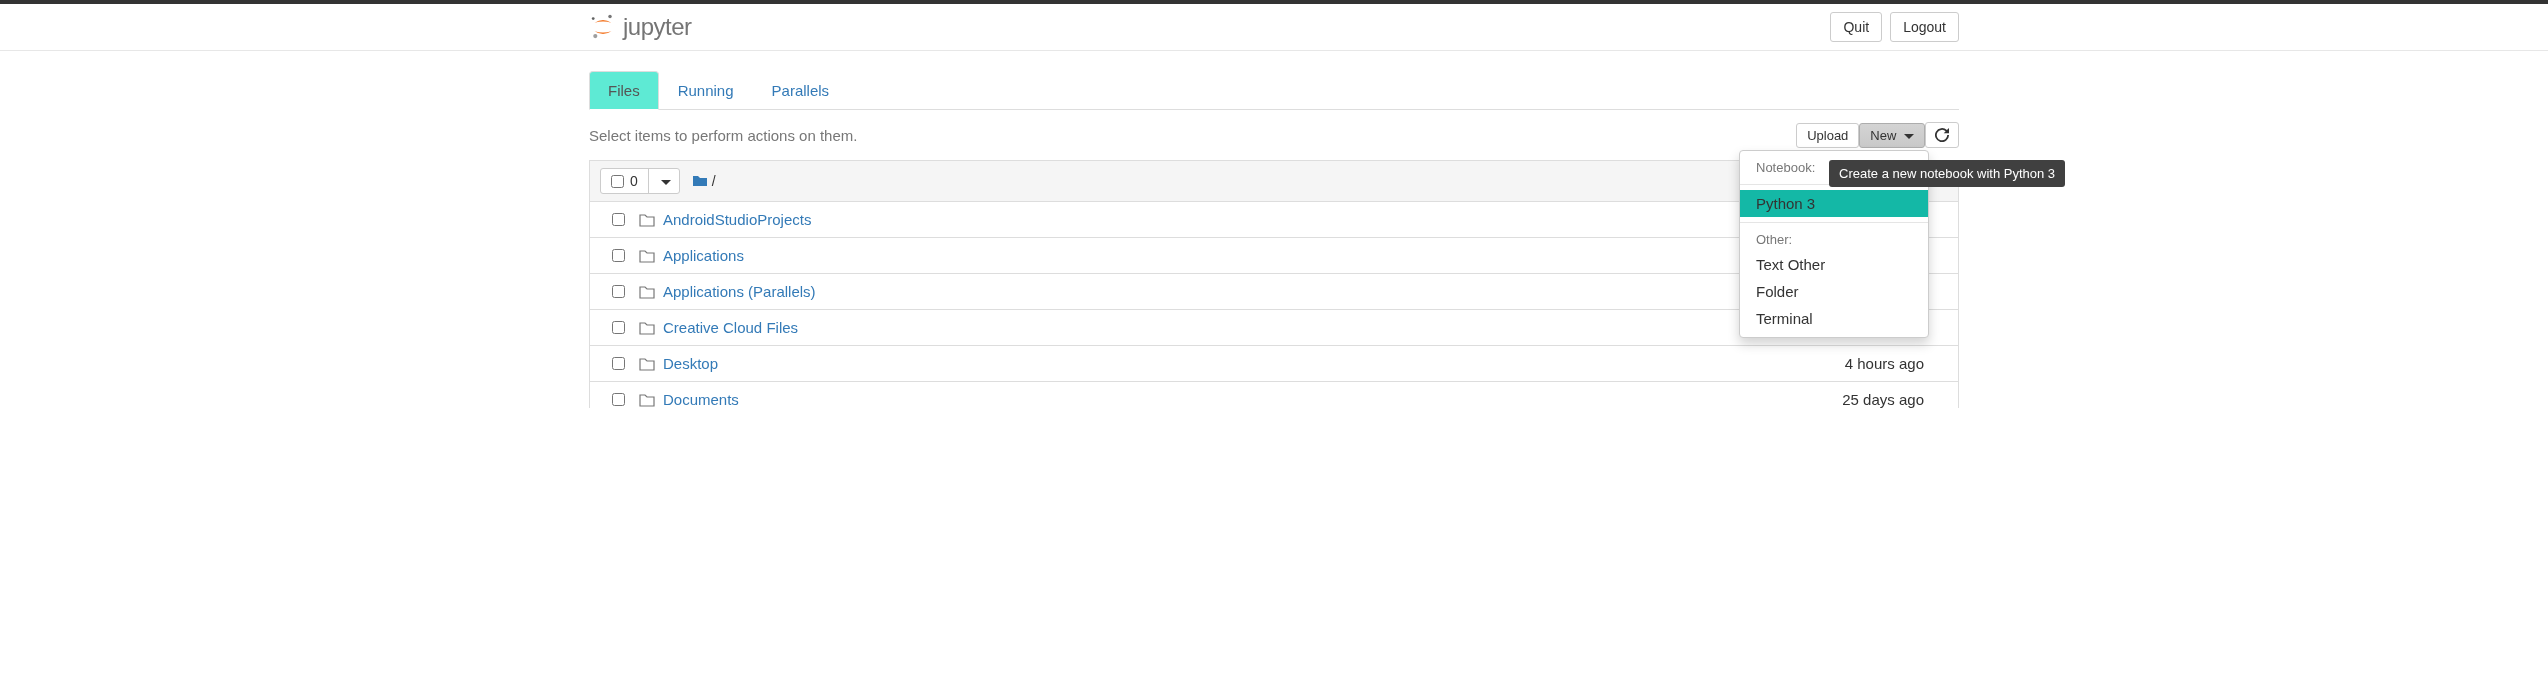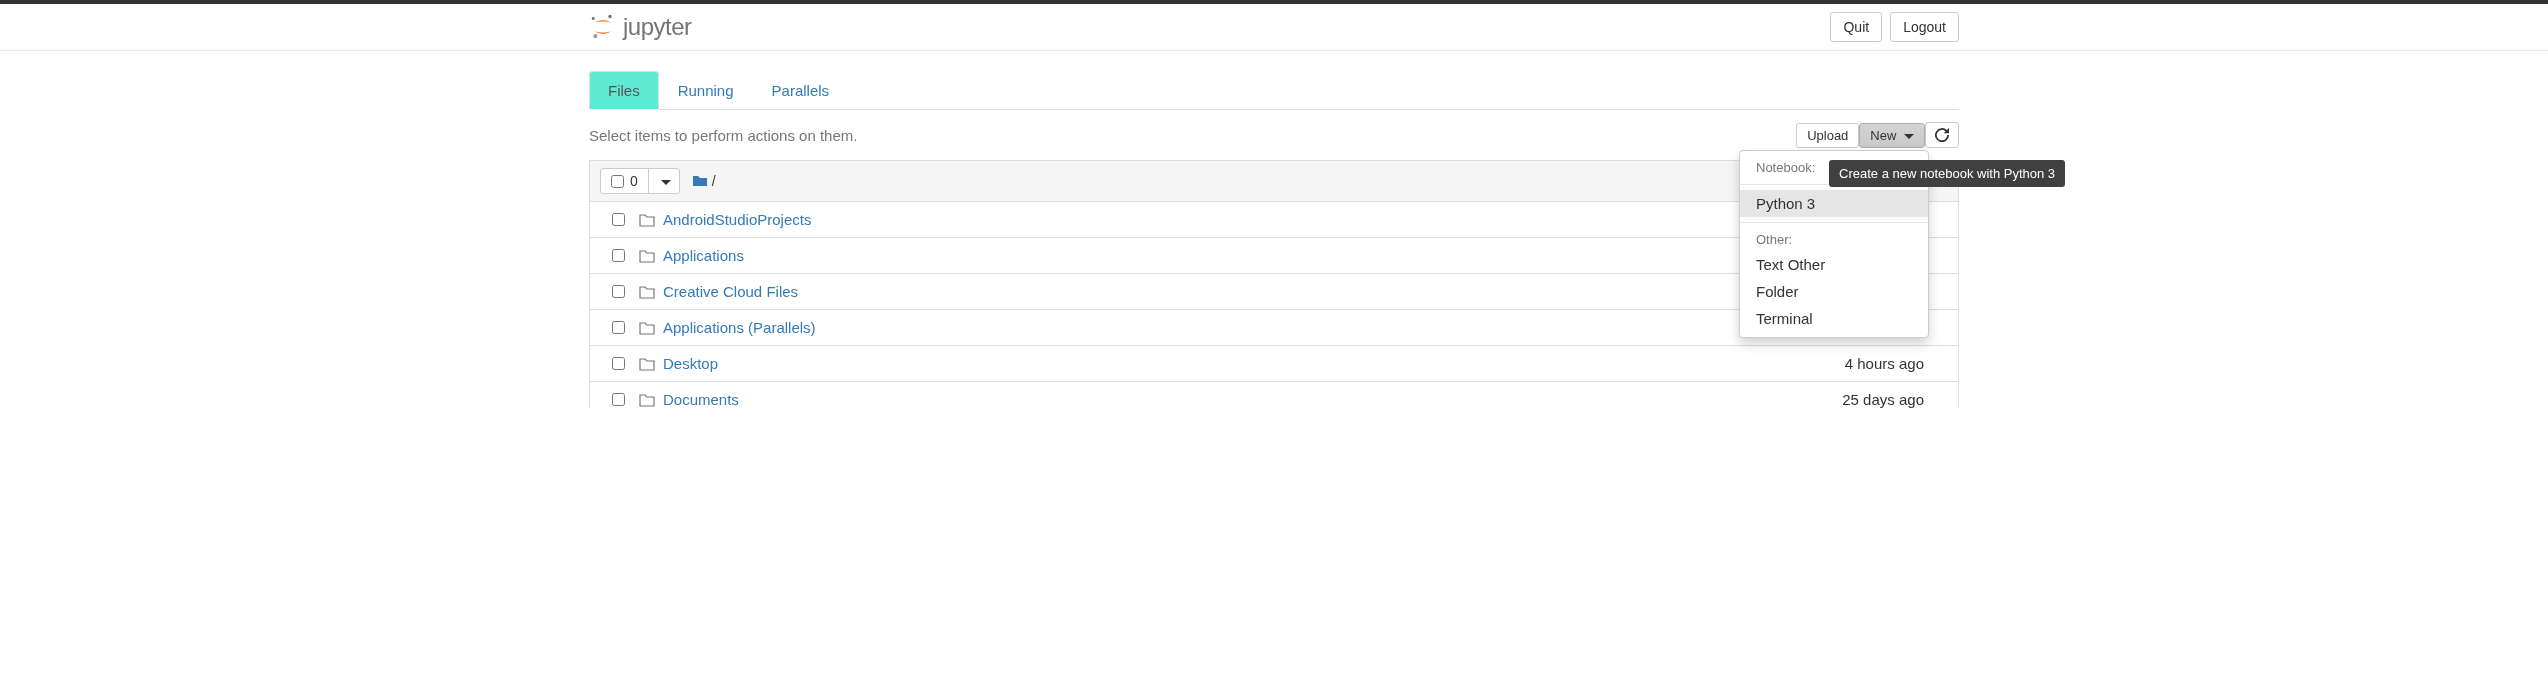--- a/index.html
+++ b/index.html
@@ -48,21 +48,21 @@
     .file-row { border: 1px solid #ddd; border-top: none; padding: 9px 14px; display: flex; align-items: center; }
     .file-row input[type="checkbox"] { margin-right: 14px; margin-left: 8px; }
     .file-name { color: #337ab7; text-decoration: none; font-size: 15px; }
     .folder-icon { color: #777; margin-right: 8px; font-size: 14px; }
     .file-meta { margin-left: auto; color: #777; font-size: 14px; padding-right: 20px; }
     
     .dropdown-menu { position: absolute; top: 100%; right: 30px; margin-top: 2px; background: #fff; border: 1px solid #ccc; border-radius: 4px; box-shadow: 0 6px 12px rgba(0,0,0,0.175); min-width: 190px; padding: 5px 0; z-index: 100; }
     .dropdown-header { padding: 4px 16px; font-size: 13px; color: #777; }
     .dropdown-divider { height: 1px; background: #e5e5e5; margin: 5px 0; }
     .dropdown-item { padding: 5px 16px; font-size: 15px; color: #333; cursor: pointer; }
-    .dropdown-item.hover { background: #e5e5e5; }
+    .dropdown-item.hover { background: #14b8a6; }
     
     .tooltip { position: absolute; left: 100%; top: 38px; margin-left: -130px; background: #404040; color: #fff; padding: 6px 10px; font-size: 13px; white-space: nowrap; border-radius: 3px; z-index: 200; }
     
     .time-col { color: #333; font-size: 15px; white-space: nowrap; }
   </style>
 </head>
 <body>
 
 <div class="topbar"></div>
 
@@ -164,38 +164,38 @@
       </svg>
     <a href="#" class="file-name">Applications</a>
     <span class="file-meta time-col"></span>
   </div>
 
   <div class="file-row">
     <input type="checkbox" style="">
     <svg class="folder-icon" width="16" height="14" viewBox="0 0 16 14">
         <path fill="none" stroke="#777" stroke-width="1.2" d="M1 2h5l2 2h7v9H1z"></path>
       </svg>
+    <a href="#" class="file-name">Applications (Parallels)</a>
+    <span class="file-meta time-col"></span>
+  </div>
+
+  <div class="file-row">
+    <input type="checkbox" style="">
+    <svg class="folder-icon" width="16" height="14" viewBox="0 0 16 14">
+        <path fill="none" stroke="#777" stroke-width="1.2" d="M1 2h5l2 2h7v9H1z"></path>
+      </svg>
     <a href="#" class="file-name">Creative Cloud Files</a>
     <span class="file-meta time-col">a day ago</span>
   </div>
 
   <div class="file-row">
     <input type="checkbox" style="">
     <svg class="folder-icon" width="16" height="14" viewBox="0 0 16 14">
         <path fill="none" stroke="#777" stroke-width="1.2" d="M1 2h5l2 2h7v9H1z"></path>
       </svg>
-    <a href="#" class="file-name">Applications (Parallels)</a>
-    <span class="file-meta time-col"></span>
-  </div>
-
-  <div class="file-row">
-    <input type="checkbox" style="">
-    <svg class="folder-icon" width="16" height="14" viewBox="0 0 16 14">
-        <path fill="none" stroke="#777" stroke-width="1.2" d="M1 2h5l2 2h7v9H1z"></path>
-      </svg>
     <a href="#" class="file-name">Desktop</a>
     <span class="file-meta time-col">4 hours ago</span>
   </div>
 
   <div class="file-row" style="border-bottom: none; padding-bottom: 0;">
     <input type="checkbox" style="">
     <svg class="folder-icon" width="16" height="14" viewBox="0 0 16 14">
         <path fill="none" stroke="#777" stroke-width="1.2" d="M1 2h5l2 2h7v9H1z"></path>
       </svg>
     <a href="#" class="file-name">Documents</a>

